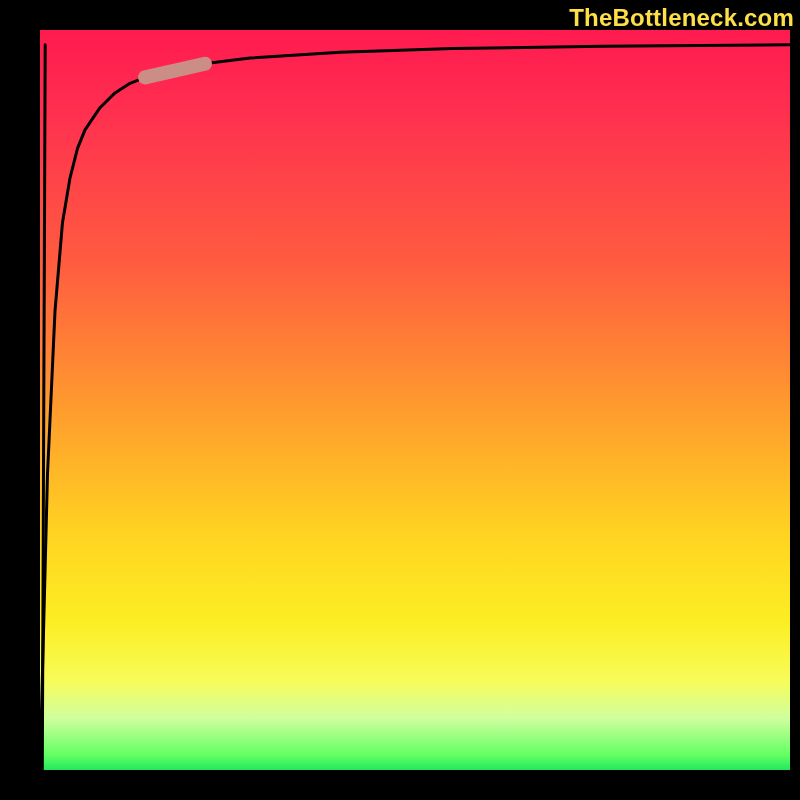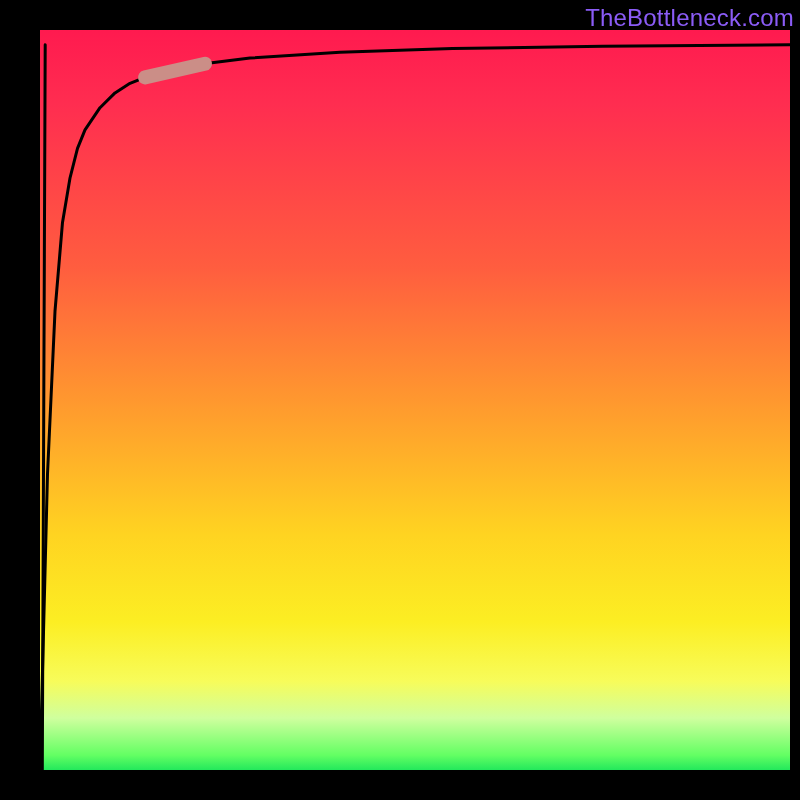--- a/index.html
+++ b/index.html
@@ -57,23 +57,23 @@
     left: 36px;
     top: 770px;
     width: 754px;
     height: 4px;
     background: #000;
   }
   .watermark {
     position: absolute;
     top: 4px;
     right: 6px;
-    color: #8b5cf6;
+    color: #fde047;
     font-size: 24px;
-    font-weight: 400;
+    font-weight: 700;
     letter-spacing: 0.2px;
     user-select: none;
     text-align: right;
   }
 </style>
 </head>
 <body>
 
 <div class="stage">
 

